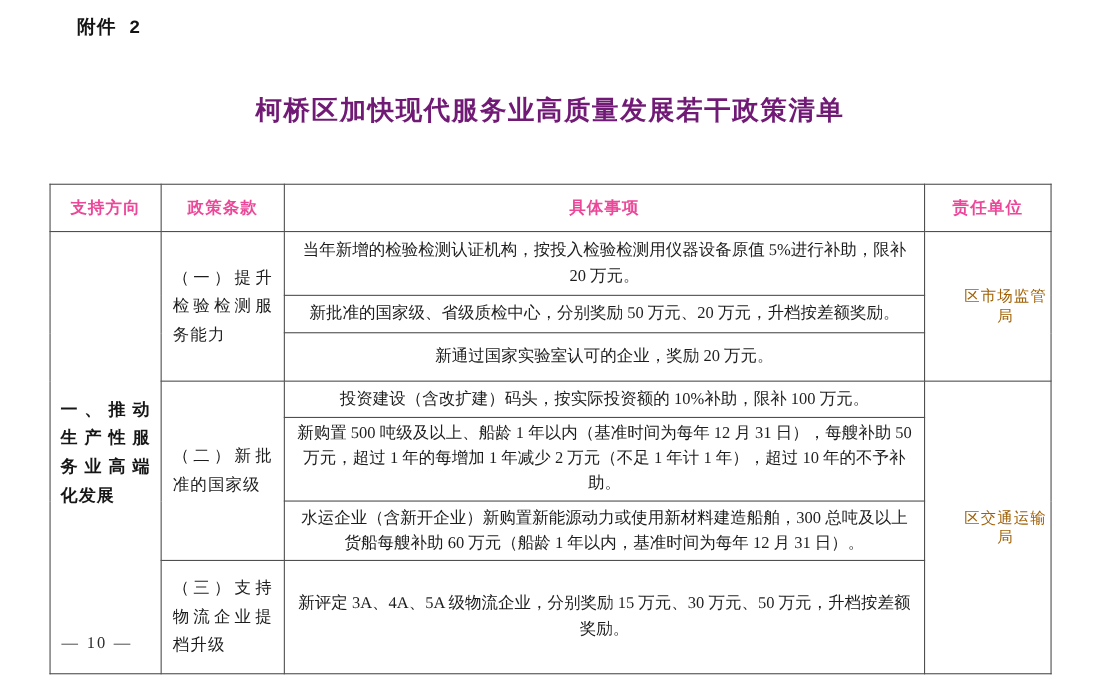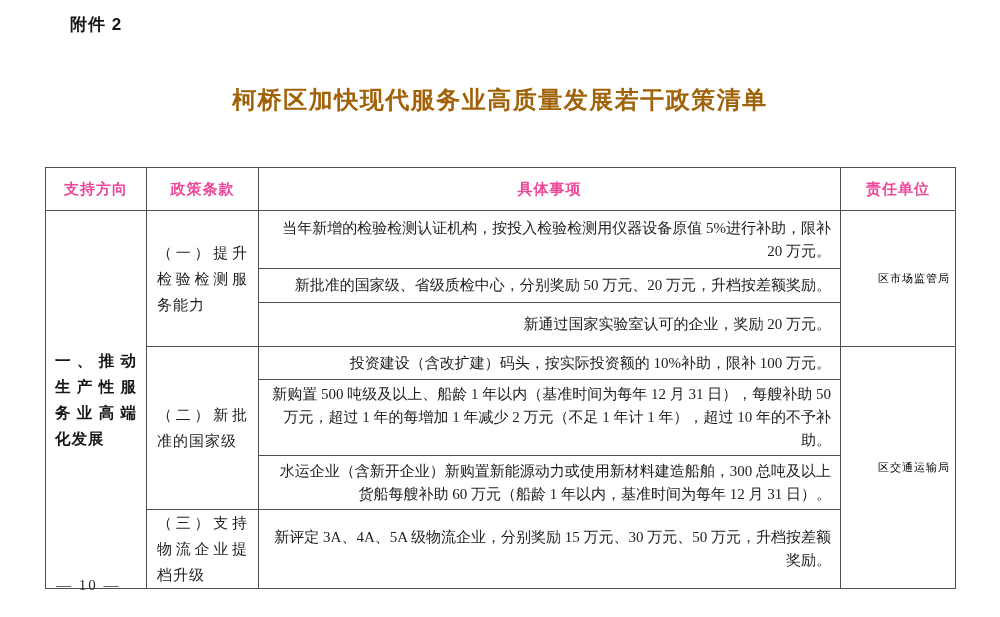--- a/index.html
+++ b/index.html
@@ -13,37 +13,37 @@
     height: 617px;
     background: #ffffff;
     color: #1d1d1d;
     font-family: "Liberation Serif", "DejaVu Serif", serif;
     overflow: hidden;
   }
   .attachment {
     position: absolute;
     left: 70px;
     top: 13px;
-    font-family: Liberation Sans, sans-serif;
+    font-family: Liberation Mono, monospace;
     font-weight: bold;
     font-size: 17px;
     color: #141414;
     letter-spacing: 1px;
   }
   .title {
     position: absolute;
     left: 0;
     right: 0;
     top: 84px;
     margin: 0;
     text-align: center;
     font-family: "Liberation Sans", "DejaVu Sans", sans-serif;
     font-weight: bold;
     font-size: 24px;
-    color: #a16207;
+    color: #701a75;
     letter-spacing: 1.5px;
   }
   .policy-table {
     position: absolute;
     left: 45px;
     top: 167px;
     width: 910px;
     border-collapse: collapse;
     table-layout: fixed;
   }
@@ -70,36 +70,36 @@
     font-size: 15.5px;
     line-height: 26px;
     padding: 0 9px;
     text-align: justify;
     color: #161616;
     letter-spacing: 1px;
   }
   td.clause {
     font-size: 15px;
     line-height: 26px;
-    padding: 0 10px;
+    padding: 12px 10px;
     text-align: justify;
     color: #1d1d1d;
     letter-spacing: 1px;
   }
   td.item {
     font-size: 15px;
     line-height: 23px;
     padding: 3px 9px;
-    text-align: right;
+    text-align: center;
     color: #1d1d1d;
   }
   td.unit {
-    font-size: 11px;
+    font-size: 14px;
     text-align: center;
-    color: #000000;
+    color: #a16207;
     letter-spacing: 1px;
     padding-left: 32px;
   }
   .pagenum {
     position: absolute;
     left: 56px;
     top: 577px;
     font-size: 15px;
     color: #2b2b2b;
     letter-spacing: 2px;

